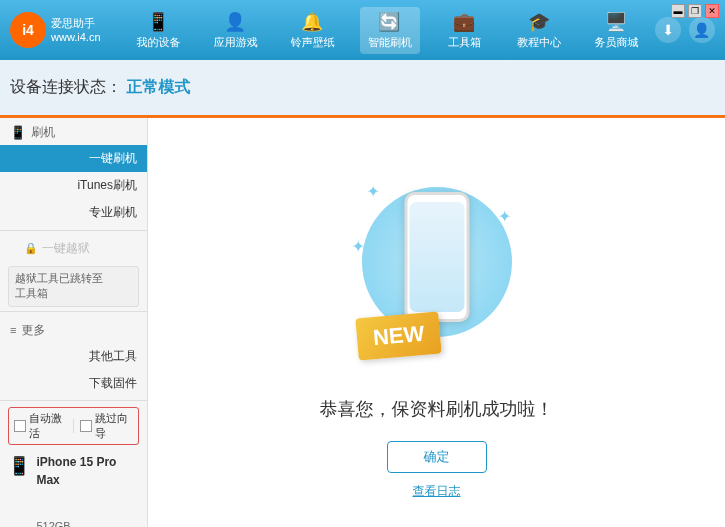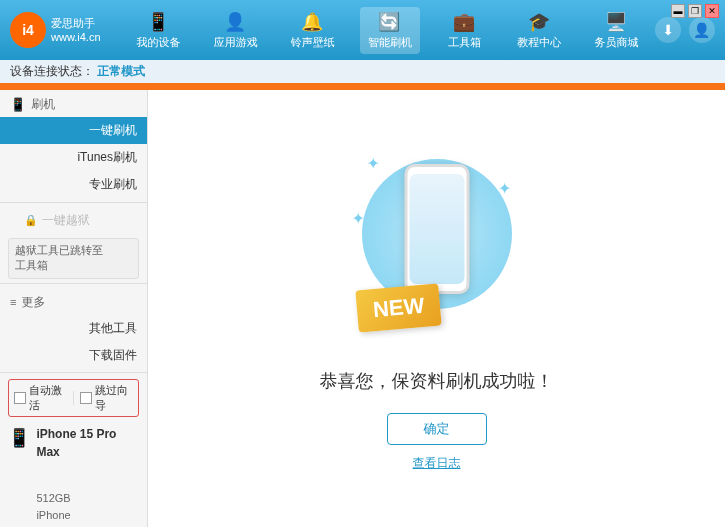--- a/index.html
+++ b/index.html
@@ -205,23 +205,23 @@
     .device-info { display: flex; align-items: flex-start; gap: 6px; padding: 2px 0; }
     .device-icon { font-size: 18px; color: #2196c8; margin-top: 2px; }
     .device-details { line-height: 1.5; }
     .device-name { font-size: 12px; font-weight: bold; color: #333; }
     .device-storage { font-size: 11px; color: #666; margin-top: 29px; }
     .device-type { font-size: 11px; color: #666; }
 
     
     .status-section {
       background: #e8f0f8;
-      border-bottom: 7px solid #f97316;
-      padding: 3px 10px;
-      font-size: 12px;
+      border-bottom: 3px solid #f97316;
+      padding: 17px 10px;
+      font-size: 16px;
       color: #333;
     }
     .status-label { color: #2196c8; font-weight: bold; }
 
     .sidebar-content { flex: 1; overflow: hidden; }
   </style>
 </head>
 <body>
 
 <div style="position:relative; width:725px; height:527px; overflow:hidden;">

